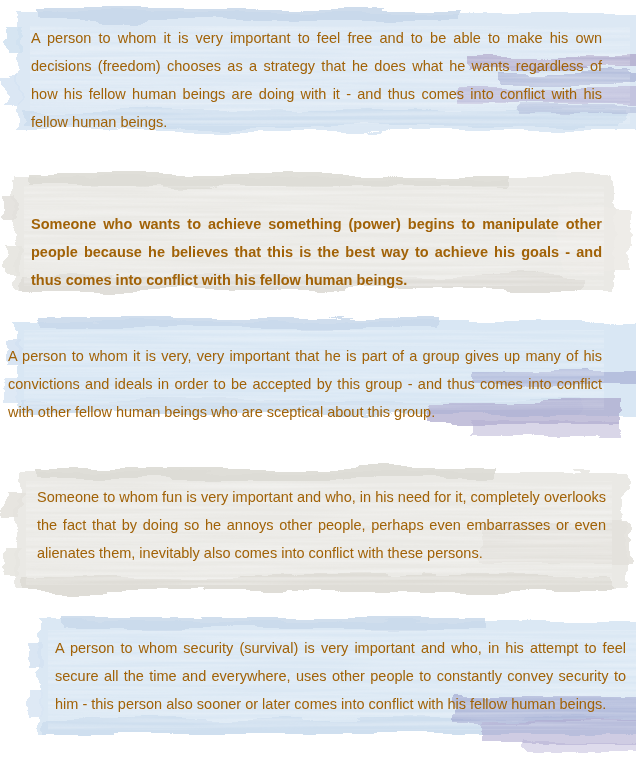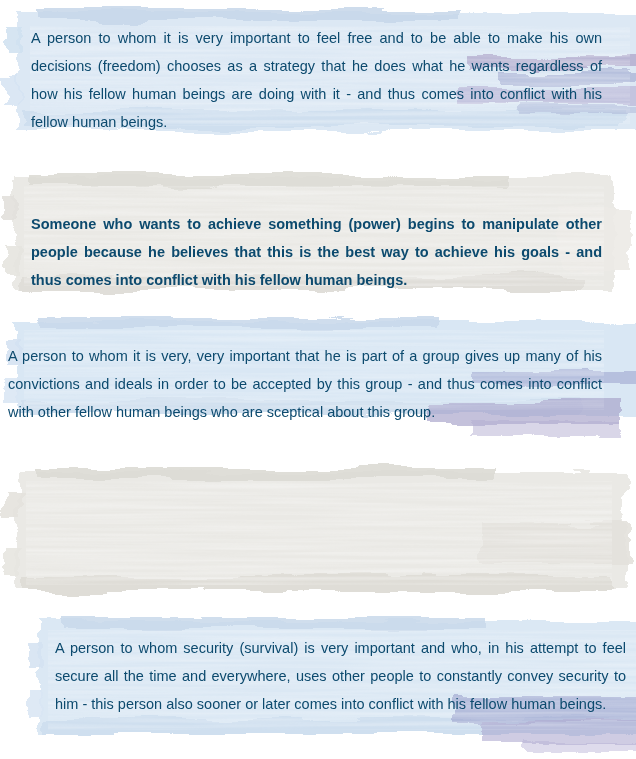--- a/index.html
+++ b/index.html
@@ -4,21 +4,21 @@
 <style>
   html,body{margin:0;padding:0;background:#ffffff;}
   .page{
     position:relative;width:636px;height:759px;background:#ffffff;
     overflow:hidden;font-family:"Liberation Sans",sans-serif;
   }
   .block{position:absolute;left:0;width:636px;}
   .wc{position:absolute;left:0;top:0;width:100%;height:100%;display:block;}
   .txt{
     position:relative;margin:0;
-    font-size:14.5px;line-height:28px;color:#0c4a6e;
+    font-size:14.5px;line-height:28px;color:#a16207;
     text-align:justify;text-align-last:left;
     padding:0 34px 0 31px;
   }
   .b1{top:6px;height:140px;}   .b1 .txt{padding-top:18px;}
   .b2{top:170px;height:128px;font-weight:bold;} .b2 .txt{padding-top:40px;}
   .b3{top:316px;height:130px;} .b3 .txt{padding-top:26px;padding-left:8px;}
   .b4{top:463px;height:138px;} .b4 .txt{padding-top:20px;padding-left:37px;padding-right:30px;}
   .b5{top:616px;height:141px;margin-left:24px;} .b5 .txt{padding-top:18px;}
   .defs-svg{position:absolute;width:0;height:0;overflow:hidden;}
 </style>
@@ -111,20 +111,21 @@
       <g filter="url(#wcD)">
         <rect x="16" y="8" width="610" height="120" fill="#eae9e5"></rect>
         <rect x="34" y="4" width="460" height="12" fill="#dcdad4" opacity="0.9"></rect>
         <rect x="22" y="114" width="590" height="14" fill="#dddbd5" opacity="0.85"></rect>
         <rect x="480" y="60" width="150" height="40" fill="#e3e1dc" opacity="0.9"></rect>
         <rect x="4" y="30" width="16" height="24" fill="#e4e2dd" opacity="0.9"></rect>
         <rect x="4" y="84" width="16" height="28" fill="#e7e5e0" opacity="0.9"></rect>
       </g>
       <rect x="26" y="18" width="586" height="104" fill="#ffffff" filter="url(#streaks)" opacity="0.6"></rect>
     </svg>
+    <p class="txt">Someone to whom fun is very important and who, in his need for it, completely overlooks the fact that by doing so he annoys other people, perhaps even embarrasses or even alienates them, inevitably also comes into conflict with these persons.</p>
   </section>
 
   <section class="block b5">
     <svg class="wc" viewBox="0 0 636 141" preserveAspectRatio="none">
       <g filter="url(#wcE)">
         <rect x="16" y="6" width="640" height="112" fill="#dbe8f4"></rect>
         <rect x="40" y="2" width="420" height="11" fill="#c8d8ea" opacity="0.85"></rect>
         <rect x="20" y="102" width="600" height="16" fill="#cddeee" opacity="0.9"></rect>
         <rect x="430" y="80" width="210" height="26" fill="#9aa0cc" opacity="0.6"></rect>
         <rect x="460" y="104" width="180" height="22" fill="#a8a3cc" opacity="0.55"></rect>

